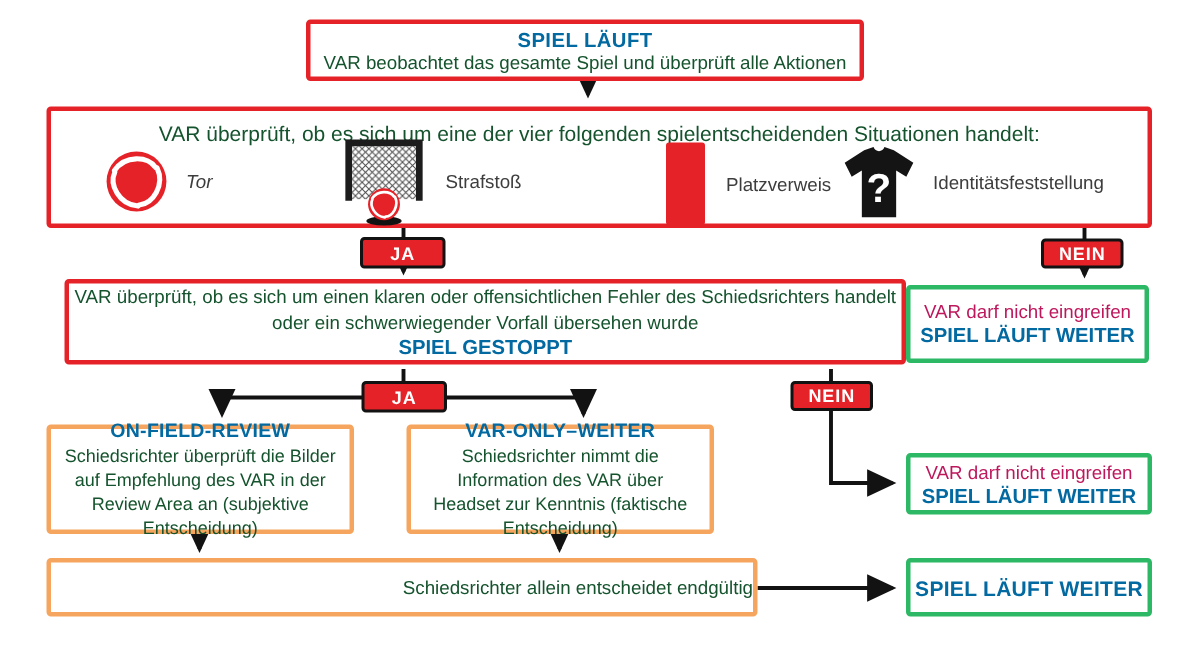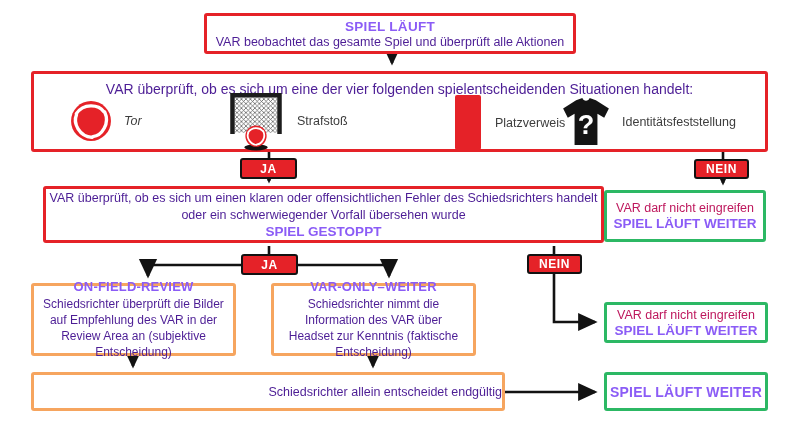--- a/index.html
+++ b/index.html
@@ -6,22 +6,22 @@
   .canvas{position:relative;width:800px;height:430px;background:#ffffff;
           font-family:"Liberation Sans",sans-serif;overflow:hidden;}
   svg.connectors{position:absolute;left:0;top:0;}
   .ln{stroke:#121212;stroke-width:2.6;fill:none;}
   .box{position:absolute;background:#fff;border-radius:3px;box-sizing:border-box;
        display:flex;flex-direction:column;align-items:center;justify-content:center;
        text-align:center;}
   .red-b{border:3px solid #e52228;}
   .green-b{border:3px solid #2cb864;}
   .orange-b{border:3px solid #f6a55f;}
-  .t-red{color:#8b5cf6;font-weight:bold;}
-  .t-body{color:#4c1d95;}
+  .t-red{color:#0369a1;font-weight:bold;}
+  .t-body{color:#14532d;}
   .tag{position:absolute;background:#e52228;border:2px solid #121212;border-radius:3px;
        color:#fff;font-weight:bold;font-size:12px;letter-spacing:.6px;box-sizing:border-box;
        display:flex;align-items:center;justify-content:center;z-index:3;}
   #b1{left:204px;top:13px;width:372px;height:41px;}
   #b1 .ttl{font-size:13.5px;letter-spacing:.3px;}
   #b1 .txt{font-size:12.5px;margin-top:1px;}
   #b2{left:31px;top:71px;width:737px;height:81px;justify-content:flex-start;padding-top:7px;}
   #b2 .hdr{font-size:14px;}
   .situation{position:absolute;display:flex;align-items:center;}
   .sit-label{font-size:12.5px;color:#3d3d3d;white-space:nowrap;}
@@ -105,21 +105,21 @@
           <g fill="none" stroke="#fff" stroke-width="3.2" stroke-linecap="round">
             <path d="M6 13 C13 3 27 4 32 11"></path>
             <path d="M6 13 C13 3 27 4 32 11" transform="rotate(120 20 20)"></path>
             <path d="M6 13 C13 3 27 4 32 11" transform="rotate(240 20 20)"></path>
           </g>
         </g>
       </svg>
       <div class="sit-label" style="margin-left:13px;">Strafstoß</div>
     </div>
 
-    <div class="situation" style="left:383px;top:21px;padding-left:38px;">
+    <div class="situation" style="left:372px;top:21px;padding-left:38px;">
       <div class="redcard"></div>
       <div class="sit-label" style="margin-left:14px;">Platzverweis</div>
     </div>
 
     <div class="situation" style="left:526px;top:20px;">
       <svg width="52" height="56" viewBox="0 0 100 92">
         <path d="M31 4 L43 0 C45 7 55 7 57 0 L69 4 L94 20 L85 38 L72 30 L72 90 L28 90 L28 30 L15 38 L6 20 Z" fill="#141414"></path>
         <text x="50" y="70" font-size="52" font-weight="bold" fill="#ffffff" text-anchor="middle" font-family="Liberation Sans, sans-serif">?</text>
       </svg>
       <div class="sit-label" style="margin-left:10px;">Identitätsfeststellung</div>

